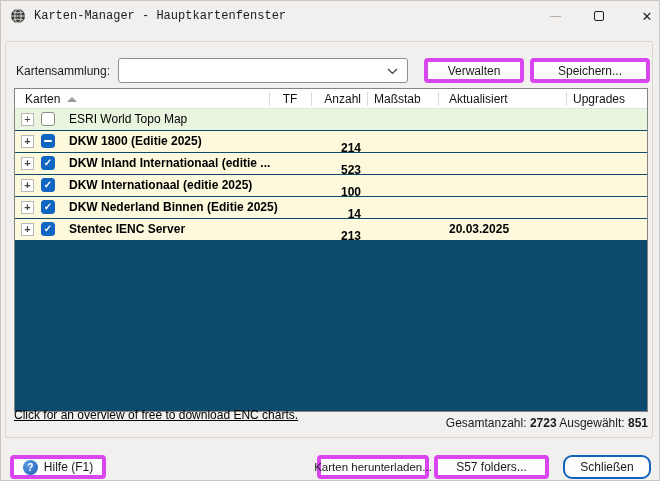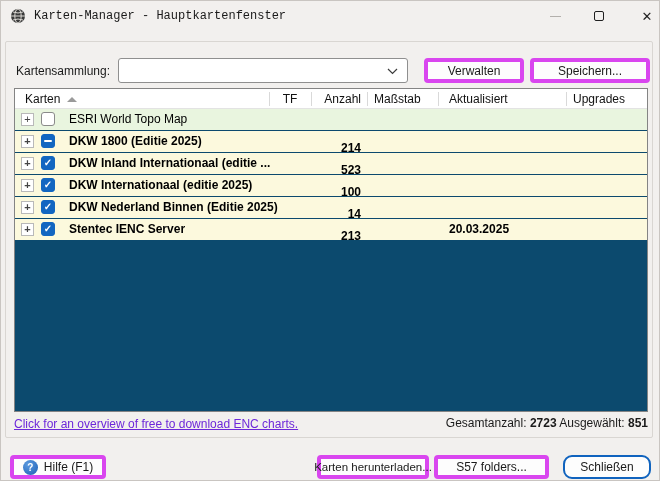--- a/index.html
+++ b/index.html
@@ -53,21 +53,21 @@
   .expander::before { content:"+"; }
   .cb { position:absolute; left:26px; top:3px; width:14px; height:14px; border-radius:3px; border:1px solid #8a8a8a; background:#fff; display:flex; align-items:center; justify-content:center; }
   .cb.checked, .cb.indeterminate { background:var(--accent,#1266c1); border-color:var(--accent,#1266c1); }
   .cb.checked::after { content:"\2713"; color:#fff; font-size:10px; font-weight:700; line-height:1; }
   .cb.indeterminate::after { content:""; width:8px; height:2px; background:#fff; border-radius:1px; }
   .rname { position:absolute; left:54px; top:3px; white-space:nowrap; }
   .rcount { position:absolute; left:280px; top:3px; width:66px; text-align:right;margin-top:7px; }
   .rdate { position:absolute; left:434px; top:3px; white-space:nowrap; }
 
   
-  .enc-link { position:absolute; left:14px; top:417px; color:#6d28d9; text-decoration:underline; white-space:nowrap; }
+  .enc-link { position:absolute; left:14px; top:408px; color:#000000; text-decoration:underline; white-space:nowrap; }
   .totals { position:absolute; right:12px; top:416px; white-space:nowrap; color:#1a1a1a; }
   .totals b { font-weight:700; }
 
   
   .btn-bottom { top:455px; height:24px; }
   .btn-help { left:10px; width:96px; gap:6px; }
   .help-icon { width:15px; height:15px; border-radius:50%; background:radial-gradient(circle at 35% 30%, #5d9be0, #1b5fb5); color:#fff; font-size:10px; font-weight:700; display:flex; align-items:center; justify-content:center; }
   .btn-download { left:317px; width:112px; font-size:11.5px; }
   .btn-s57 { left:434px; width:115px; }
   .btn-close { left:563px; width:88px; border:2px solid var(--default-border,#1063be); border-radius:9px; }

